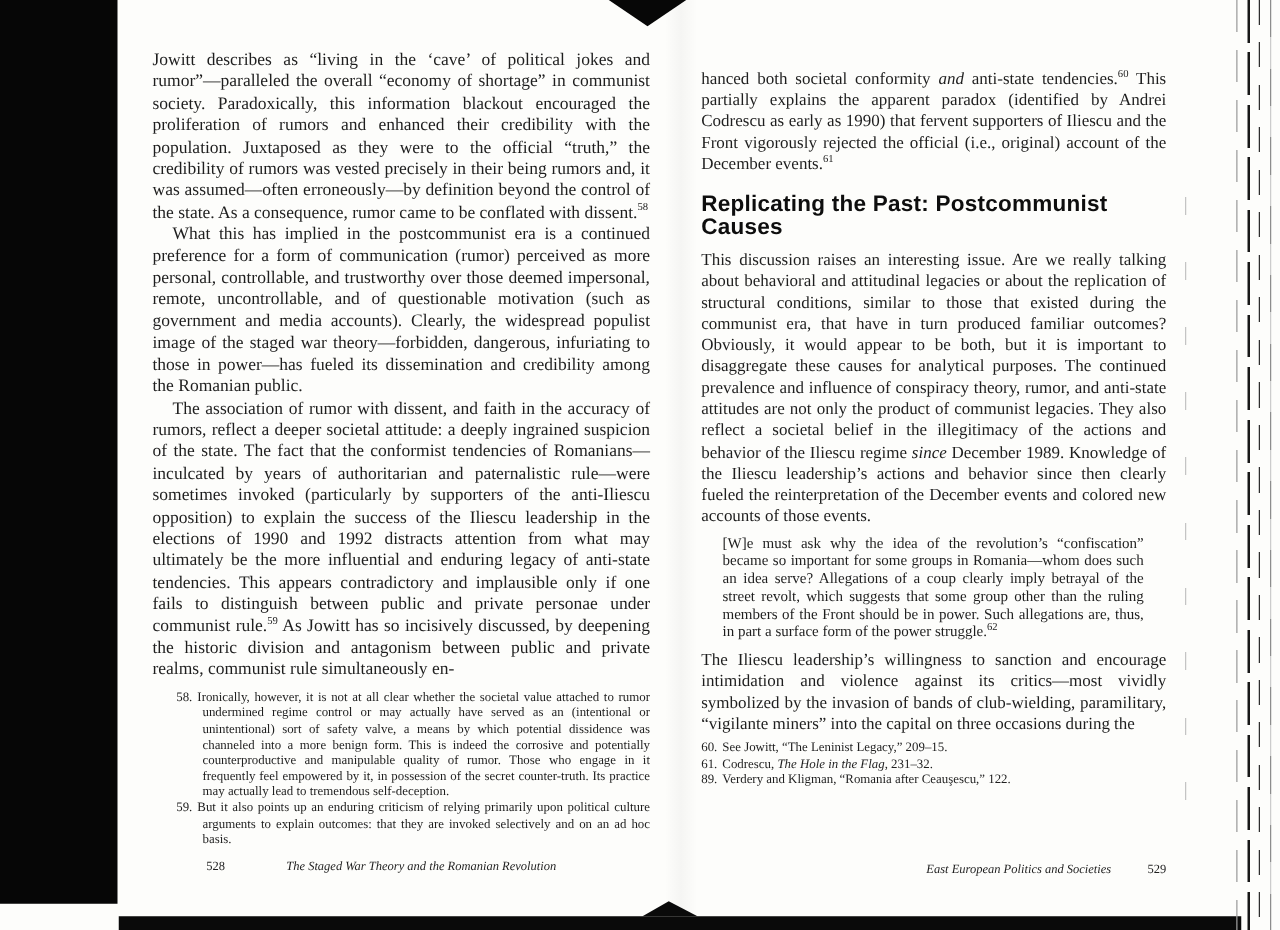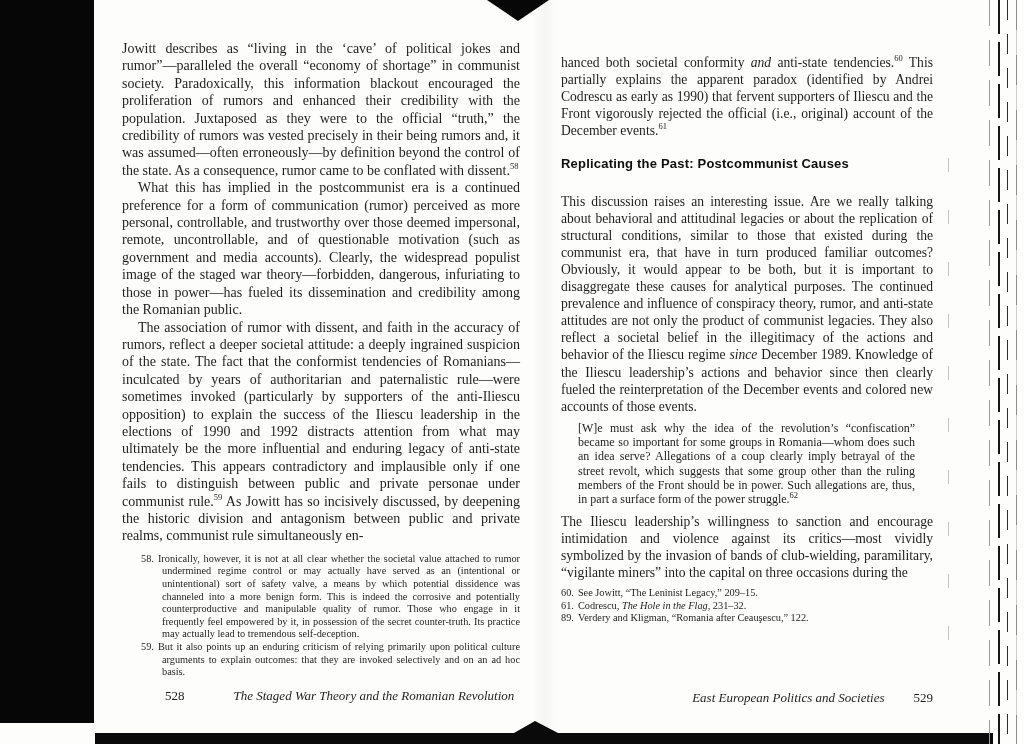--- a/index.html
+++ b/index.html
@@ -29,34 +29,34 @@
   
   .col { position:absolute; text-align:justify; }
   .left-col  { left:122px; top:40px;  width:398px; font-size:14px;   line-height:17.4px; }
   .right-col { left:561px; top:54px;  width:372px; font-size:13.6px; line-height:17.1px; }
   .col p { margin:0; }
   .col p.indent { text-indent:16px; }
   sup { font-size:8.5px; line-height:0; vertical-align:super; letter-spacing:0; }
   em  { font-style:italic; }
   h2.section {
     font-family:"Liberation Sans", sans-serif; font-weight:bold;
-    font-size:13px; letter-spacing:0.2px; color:#0e0e0e;
-    margin:16px 0 20px 0; text-align:left;
+    font-size:18px; letter-spacing:0.2px; color:#0e0e0e;
+    margin:16px 0 9px 0; text-align:left;
   }
   blockquote.extract {
     margin:6px 0 6px 17px; padding:0 18px 0 0;
     font-size:12px; line-height:14.3px; text-align:justify;
   }
   .fnotes { margin-top:8px; font-size:10.3px; line-height:12.6px; text-align:justify; }
   .left-col  .fnotes { margin-left:19px; }
   .right-col .fnotes { margin-left:0; margin-top:6px; }
   .fn { padding-left:21px; text-indent:-21px; }
   .fn .fn-num { padding-right:4px; }
   
-  .footer { position:absolute; font-size:13px; white-space:nowrap; }
+  .footer { position:absolute; font-size:10px; white-space:nowrap; }
   .footer .running { font-style:italic; }
   .footer-left  { left:165px; top:688px; }
   .footer-left .running { margin-left:49px; }
   .footer-right { left:561px; top:690px; width:372px; text-align:right; }
   .footer-right .pagenum { margin-left:29px; }
 </style>
 </head>
 <body>
 
 <div class="edge-left"></div>

